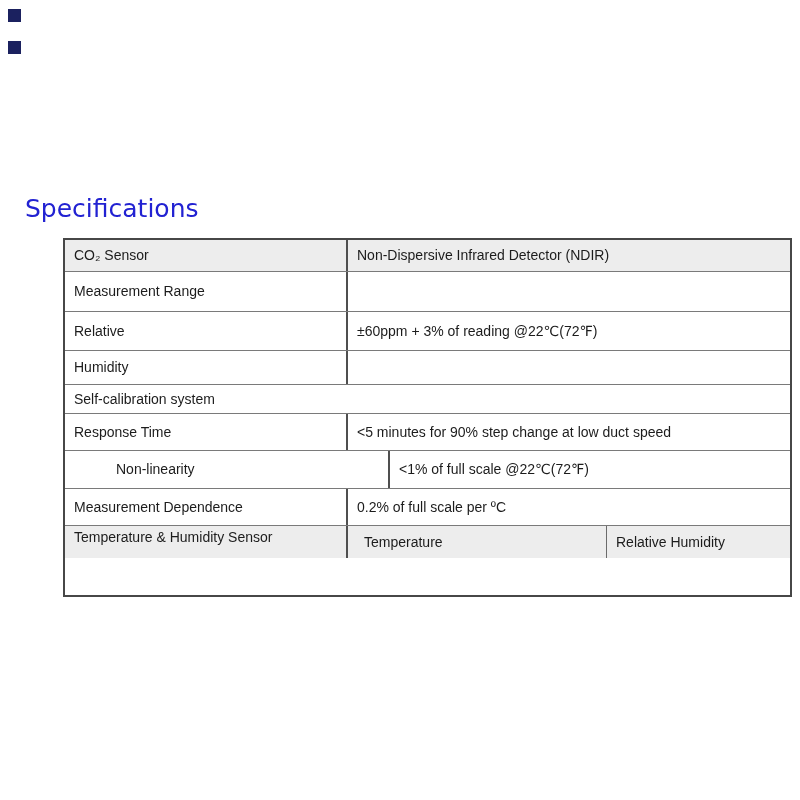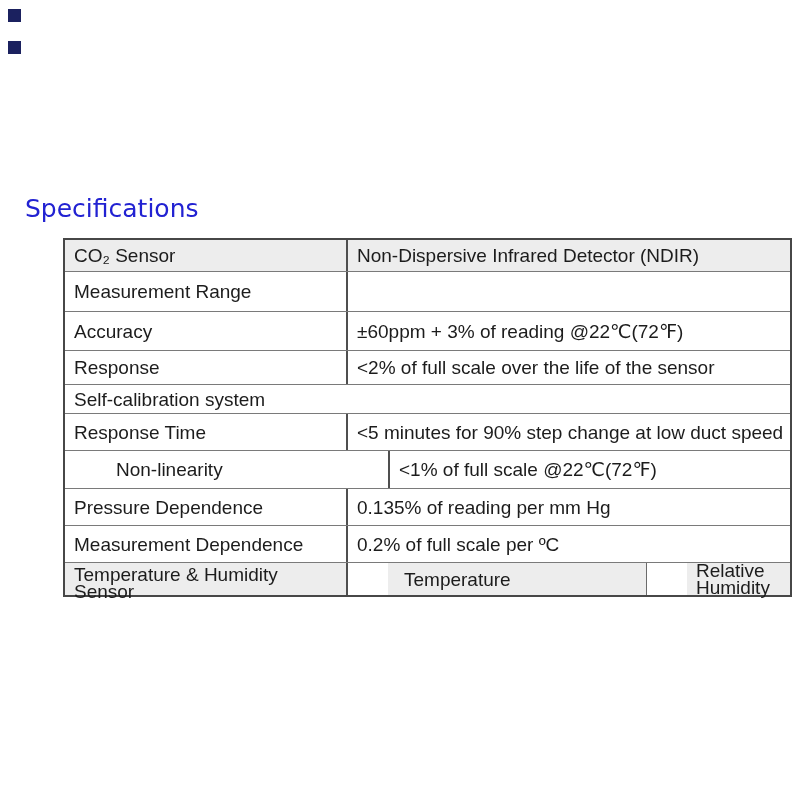--- a/index.html
+++ b/index.html
@@ -39,21 +39,21 @@
 
   #spec-table {
     position: absolute;
     left: 63px;
     top: 238px;
     width: 729px;
     height: 359px;
     box-sizing: border-box;
     border: 2px solid #474747;
     background: #ffffff;
-    font-size: 19px;
+    font-size: 14px;
   }
   .row {
     display: flex;
     box-sizing: border-box;
     border-top: 1px solid #7a7a7a;
   }
   .row:first-child { border-top: none; }
   .cell {
     display: flex;
     align-items: center;
@@ -79,21 +79,21 @@
   
   #row-0 { height: 31px; }
   #row-1 { height: 40px; }
   #row-2 { height: 39px; }
   #row-3 { height: 34px; }
   #row-4 { height: 29px; }
   #row-5 { height: 37px; }
   #row-6 { height: 38px; padding-left: 42px; }
   #row-7 { height: 37px; }
   #row-8 { height: 37px; }
-  #row-9 { height: 33px; gap: 40px; }
+  #row-9 { height: 33px; }
   #row-9 .cell.label {
     align-items: flex-start;
     padding-top: 3px;
   }
 </style>
 </head>
 <body>
 
 <div id="page">
 
@@ -107,47 +107,42 @@
     <div class="row shaded" id="row-0">
       <div class="cell label">CO₂ Sensor</div>
       <div class="cell value">Non-Dispersive Infrared Detector (NDIR)</div>
     </div>
 
     <div class="row" id="row-1">
       <div class="cell label">Measurement Range</div>
     </div>
 
     <div class="row" id="row-2">
-      <div class="cell label">Accuracy</div>
+      <div class="cell label">Relative</div>
       <div class="cell value">±60ppm + 3% of reading @22℃(72℉)</div>
     </div>
 
     <div class="row" id="row-3">
-      <div class="cell label">Response</div>
-      <div class="cell value">&lt;2% of full scale over the life of the sensor</div>
+      <div class="cell label">Humidity</div>
     </div>
 
     <div class="row" id="row-4">
       <div class="cell value">Self-calibration system</div>
     </div>
 
     <div class="row" id="row-5">
       <div class="cell label">Response Time</div>
       <div class="cell value">&lt;5 minutes for 90% step change at low duct speed</div>
     </div>
 
     <div class="row" id="row-6">
       <div class="cell label">Non-linearity</div>
       <div class="cell value">&lt;1% of full scale @22℃(72℉)</div>
     </div>
 
-    <div class="row" id="row-7">
-      <div class="cell label">Pressure Dependence</div>
-      <div class="cell value">0.135% of reading per mm Hg</div>
-    </div>
 
     <div class="row" id="row-8">
       <div class="cell label">Measurement Dependence</div>
       <div class="cell value">0.2% of full scale per ºC</div>
     </div>
 
     <div class="row shaded" id="row-9">
       <div class="cell label">Temperature &amp; Humidity Sensor</div>
       <div class="cell value-mid cell">Temperature</div>
       <div class="cell value">Relative Humidity</div>

